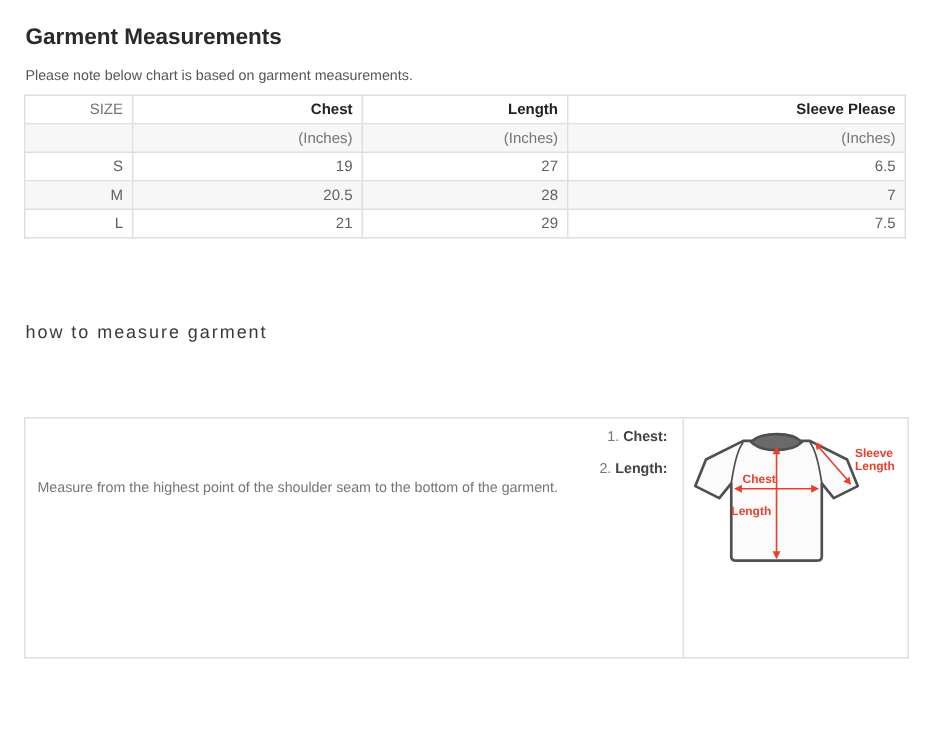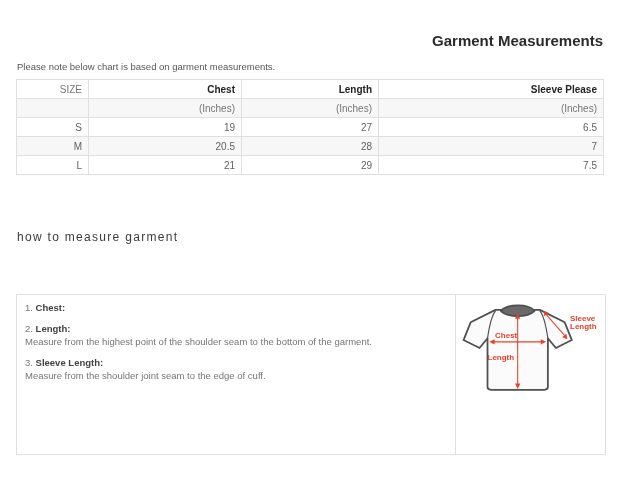--- a/index.html
+++ b/index.html
@@ -4,22 +4,22 @@
 <style>
   * { box-sizing: border-box; }
   html,body { margin:0; padding:0; }
   body {
     width:625px; height:500px; background:#ffffff; overflow:hidden;
     font-family:"Liberation Sans", sans-serif; color:#444;
   }
   .page { padding:0 22px 0 16px; }
 
   .h1 {
-    margin:32px 0 0 1px;
-    font-size:15px; font-weight:bold; color:#2a2a2a;text-align:right;
+    margin:16px 0 0 1px;
+    font-size:15px; font-weight:bold; color:#2a2a2a;
   }
   .note {
     margin:12px 0 7px 1px;
     font-size:9.5px; color:#565656;
   }
 
   table.size-table {
     border-collapse:collapse; width:587px; table-layout:fixed;
     font-size:10px;
   }
@@ -44,21 +44,21 @@
   .howto-box {
     margin-top:50px; width:590px; height:161px;
     border:1px solid #e0e0e0;
     display:flex; align-items:stretch;
   }
   .howto-text {
     flex:1; padding:7px 10px 0 8px;
     border-right:1px solid #e0e0e0;
   }
   .step { margin-bottom:9px; }
-  .step-title { font-size:9.5px; color:#757575; line-height:12px; }
+  .step-title { font-size:9.5px; color:#757575; line-height:12px;text-align:right; }
   .step-title b { color:#424242; }
   .step-desc  { font-size:9.5px; color:#757575; line-height:12px; margin-top:1px; }
 
   .howto-image {
     width:149px; display:flex; justify-content:center; align-items:flex-start;
     padding-top:4px;
   }
   svg text {
     font-family:"Liberation Sans", sans-serif;
     font-size:9px; font-weight:bold;
@@ -128,27 +128,20 @@
       </div>
 
       <div class="step">
         <div class="step-title">
           <span>2.</span>
           <b>Length:</b>
         </div>
         <div class="step-desc">Measure from the highest point of the shoulder seam to the bottom of the garment.</div>
       </div>
 
-      <div class="step">
-        <div class="step-title">
-          <span>3.</span>
-          <b>Sleeve Length:</b>
-        </div>
-        <div class="step-desc">Measure from the shoulder joint seam to the edge of cuff.</div>
-      </div>
 
     </div>
 
     <div class="howto-image">
       <svg width="142" height="107" viewBox="0 0 160 120">
 
         <path d="M 40,12 L 90,12 L 118,26 L 126,46 L 108,55 L 99,44 L 99,99
              Q 99,102 95,102 L 35,102 Q 31,102 31,99 L 31,44
              L 22,55 L 4,46 L 12,26 Z" fill="#fbfbfb" stroke="#4f4f4f" stroke-width="2" stroke-linejoin="round"></path>
 

